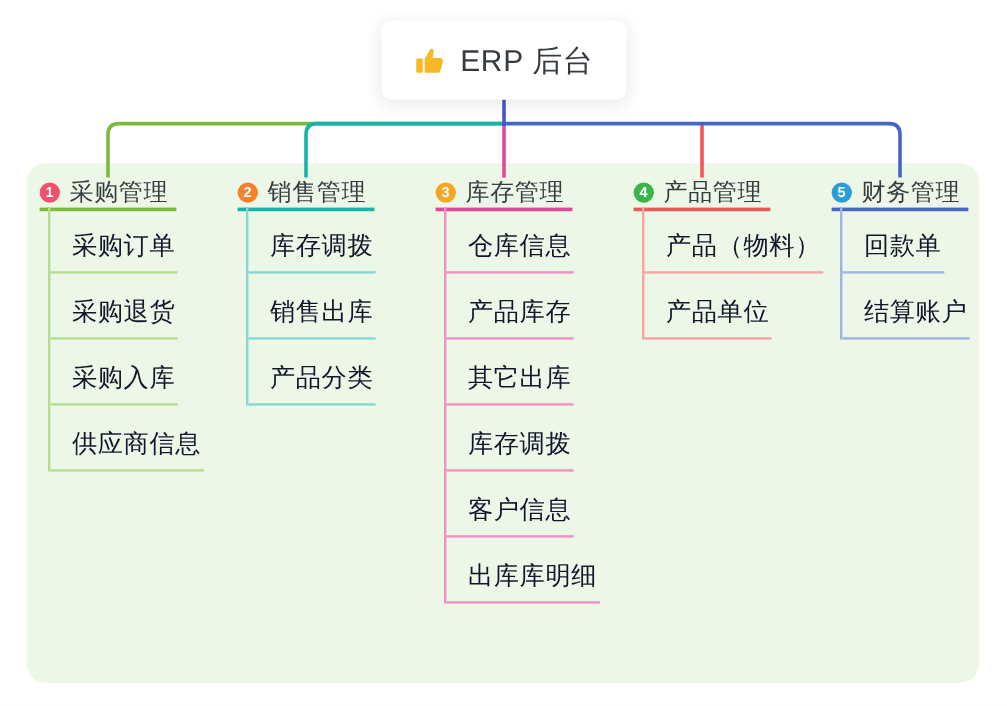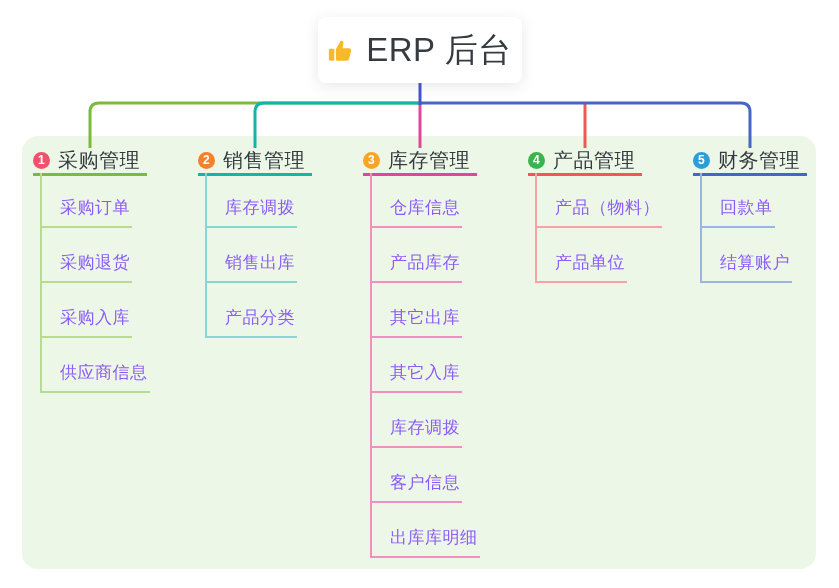--- a/index.html
+++ b/index.html
@@ -9,21 +9,21 @@
   }
   .panel{
     position:absolute;left:22px;top:136px;width:794px;height:433px;
     background:#edf7e7;border-radius:16px;
   }
   .connectors{position:absolute;left:0;top:0;width:839px;height:588px;pointer-events:none;}
   .root-node{
     position:absolute;left:318px;top:17px;width:204px;height:66px;
     background:#ffffff;border-radius:8px;box-shadow:0 3px 14px rgba(60,80,60,.13);
     display:flex;align-items:center;justify-content:center;gap:11px;
-    font-size:33px;color:#363b40;letter-spacing:.5px;
+    font-size:25px;color:#363b40;letter-spacing:.5px;
   }
   .thumb{width:27px;height:27px;display:inline-block;}
   .branch{position:absolute;left:0;top:0;}
   .b1{--main:#7cba3f;--light:#b7dc8f;--badge:#f1516d;}
   .b2{--main:#16b3ad;--light:#86d7d1;--badge:#f5812d;}
   .b3{--main:#e04699;--light:#f18fc3;--badge:#f7a624;}
   .b4{--main:#f15758;--light:#f6a3a3;--badge:#3bb44e;}
   .b5{--main:#4566c4;--light:#9cb4e4;--badge:#2b9ed9;}
   .head{
     position:absolute;top:147px;width:114px;height:26px;
@@ -39,21 +39,21 @@
   .kids{
     position:absolute;top:173px;
     border-left:2px solid var(--light);
     display:flex;flex-direction:column;align-items:flex-start;
   }
   .kid{
     box-sizing:border-box;height:55px;
     padding:0 2px 7px 18px;
     border-bottom:2px solid var(--light);
     display:flex;align-items:flex-end;
-    font-size:17px;color:#8b5cf6;white-space:nowrap;letter-spacing:.5px;font-family:Liberation Serif, serif;
+    font-size:21px;color:#0f172a;white-space:nowrap;letter-spacing:.5px;font-family:Liberation Serif, serif;
   }
 </style>
 </head>
 <body>
 
 <div class="stage">
 
   <div class="panel"></div>
 
   <svg class="connectors" width="839" height="588" viewBox="0 0 839 588">
@@ -100,21 +100,20 @@
 
   <div class="branch b3">
     <div class="head" style="left:363px">
       <span class="badge">3</span>
       <span>库存管理</span>
     </div>
     <div class="kids" style="left:370px">
       <div class="kid">仓库信息</div>
       <div class="kid">产品库存</div>
       <div class="kid">其它出库</div>
-      <div class="kid">其它入库</div>
       <div class="kid">库存调拨</div>
       <div class="kid">客户信息</div>
       <div class="kid">出库库明细</div>
     </div>
   </div>
 
   <div class="branch b4">
     <div class="head" style="left:528px">
       <span class="badge">4</span>
       <span>产品管理</span>

